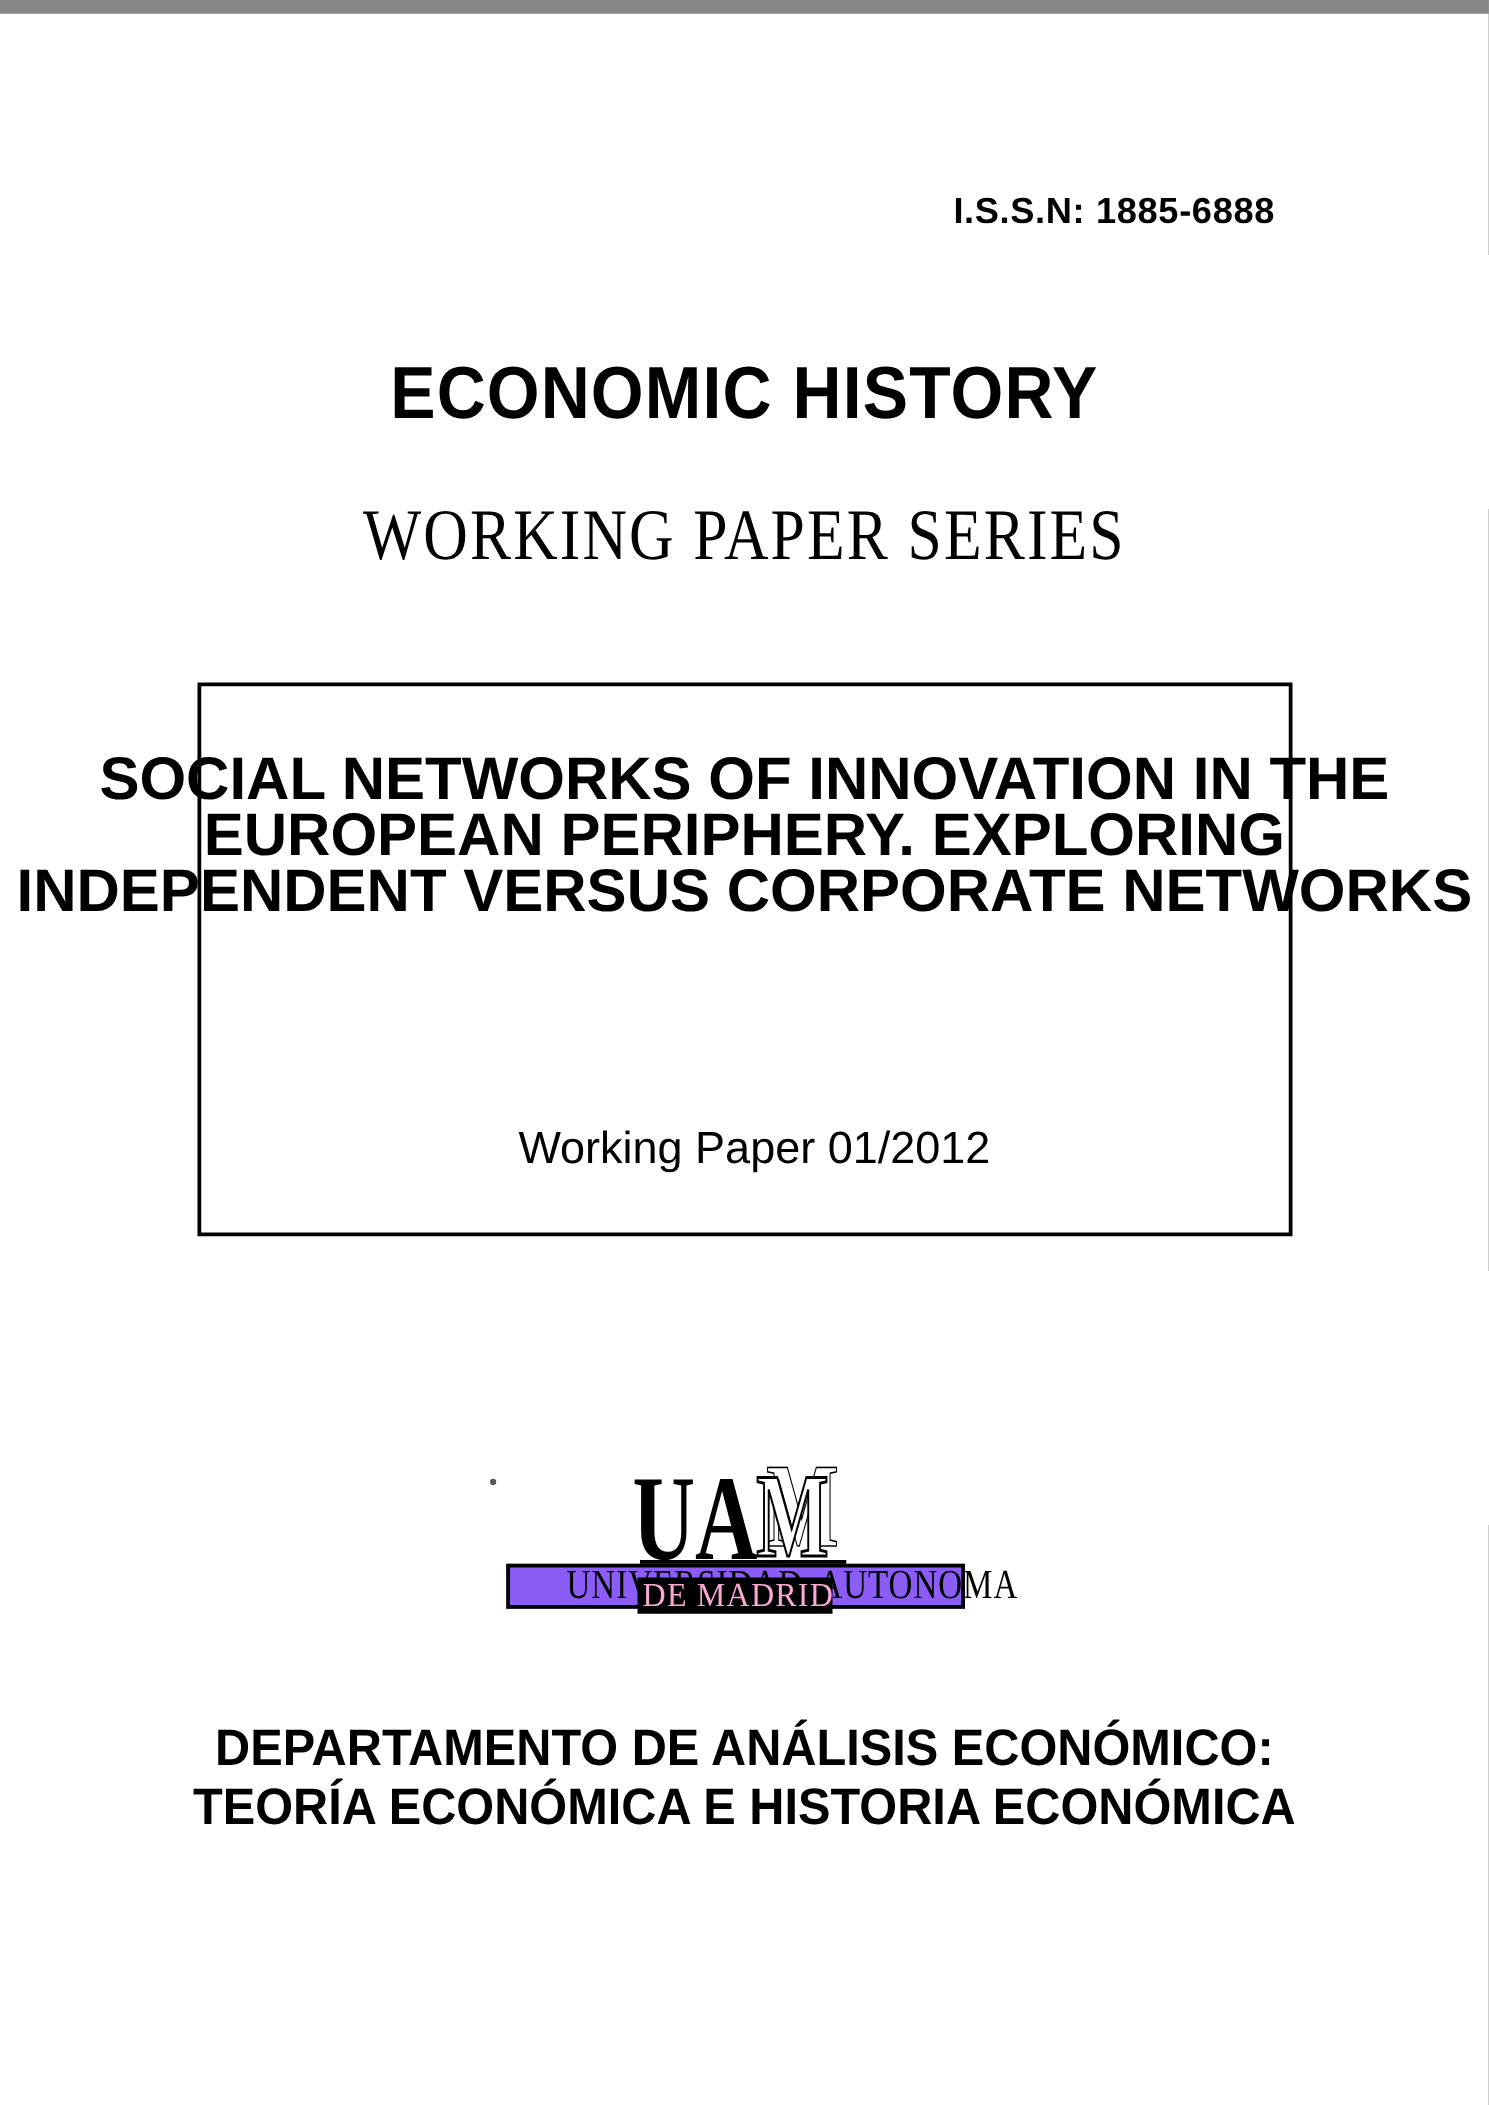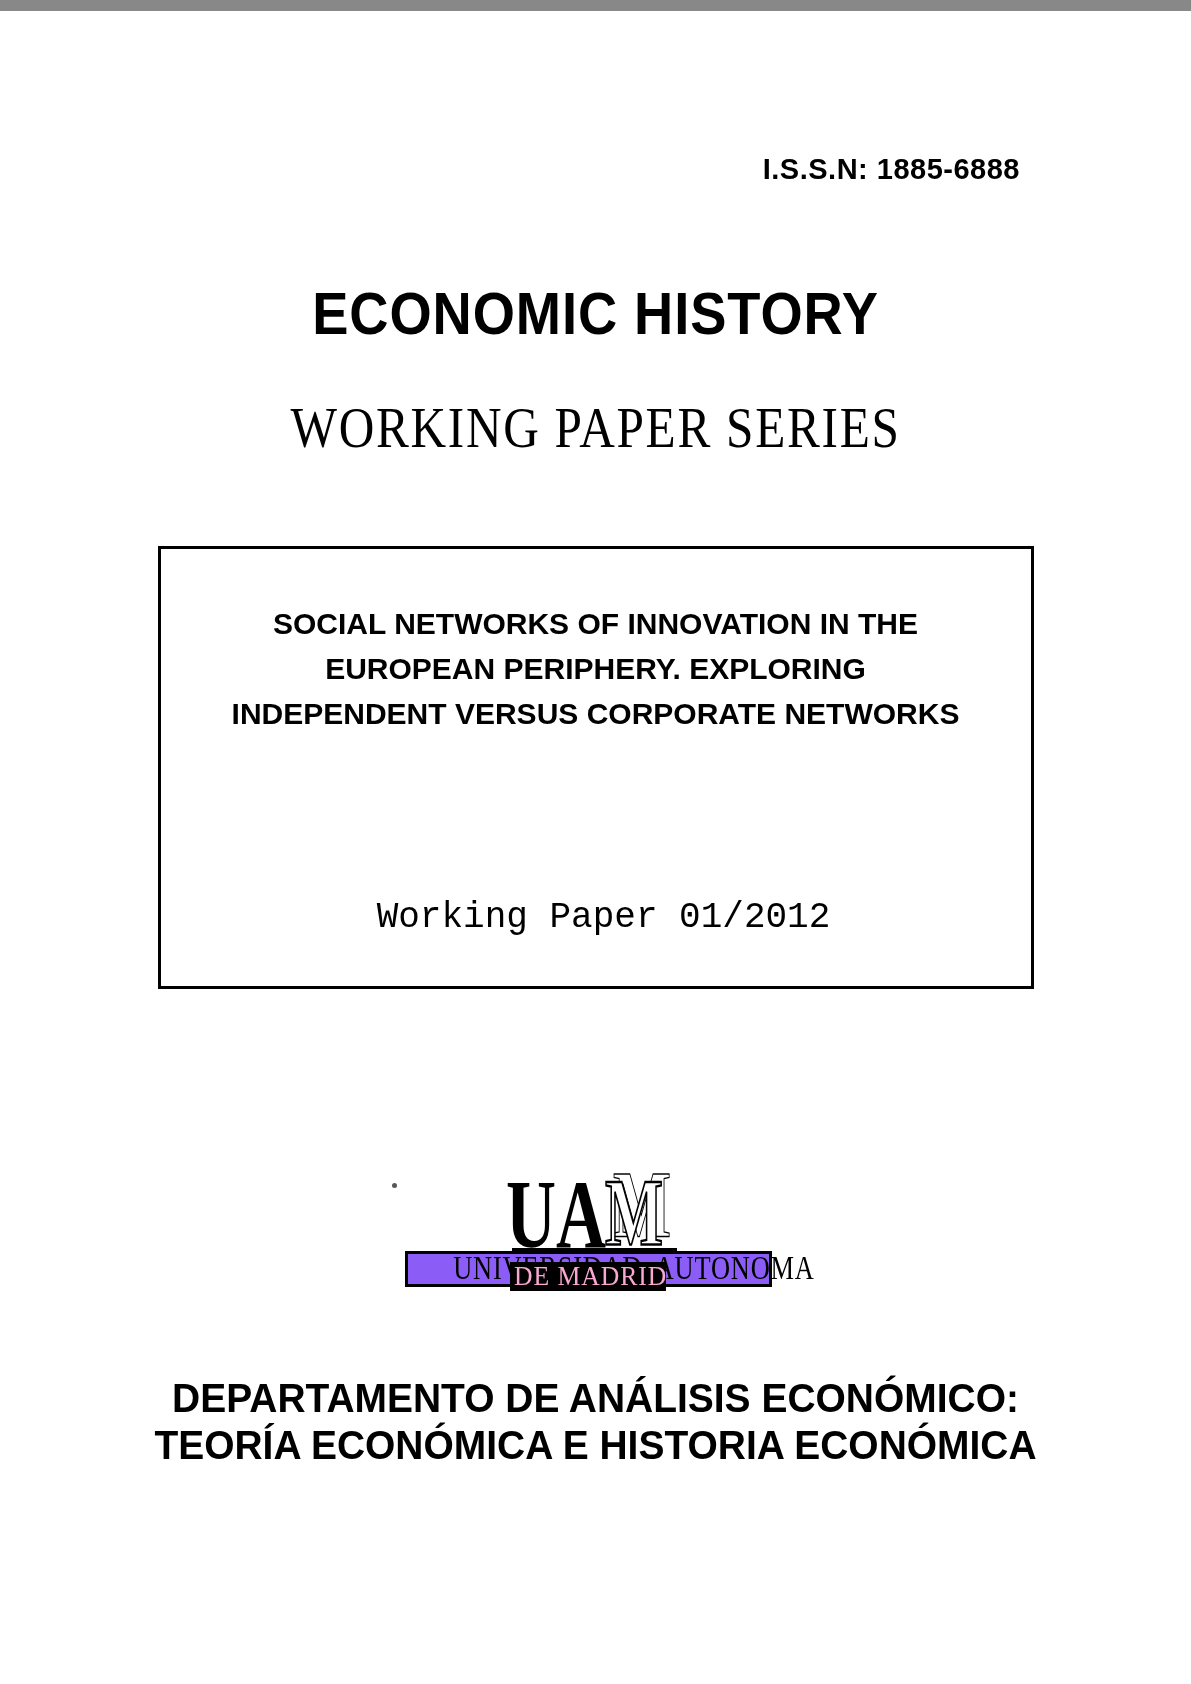--- a/index.html
+++ b/index.html
@@ -46,33 +46,33 @@
   .title-box {
     left: 158px; top: 535px;
     width: 876px; height: 443px;
     border: 3px solid #000;
     background: #fff;
   }
   .paper-title {
     top: 590px;
     font-family: "Liberation Sans", sans-serif;
     font-weight: bold;
-    font-size: 30px;
+    font-size: 48px;
     line-height: 45px;
     white-space: normal;
     text-align: center;
   }
   .paper-author {
     top: 800px;
     font-family: "Liberation Serif", serif;
     font-size: 36px;
   }
   .paper-number {
     top: 886px;
-    font-family: Liberation Mono, monospace;
+    font-family: Liberation Sans, sans-serif;
     font-size: 36px;
     padding-left: 16px;
   }
 
   .scan-dot {
     left: 392px; top: 1172px;
     width: 5px; height: 5px;
     border-radius: 50%;
     background: #3a3a3a;
     opacity: 0.85;

